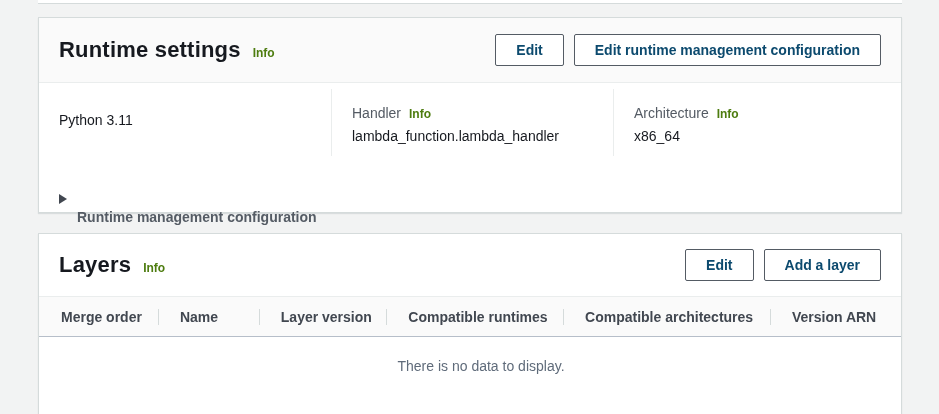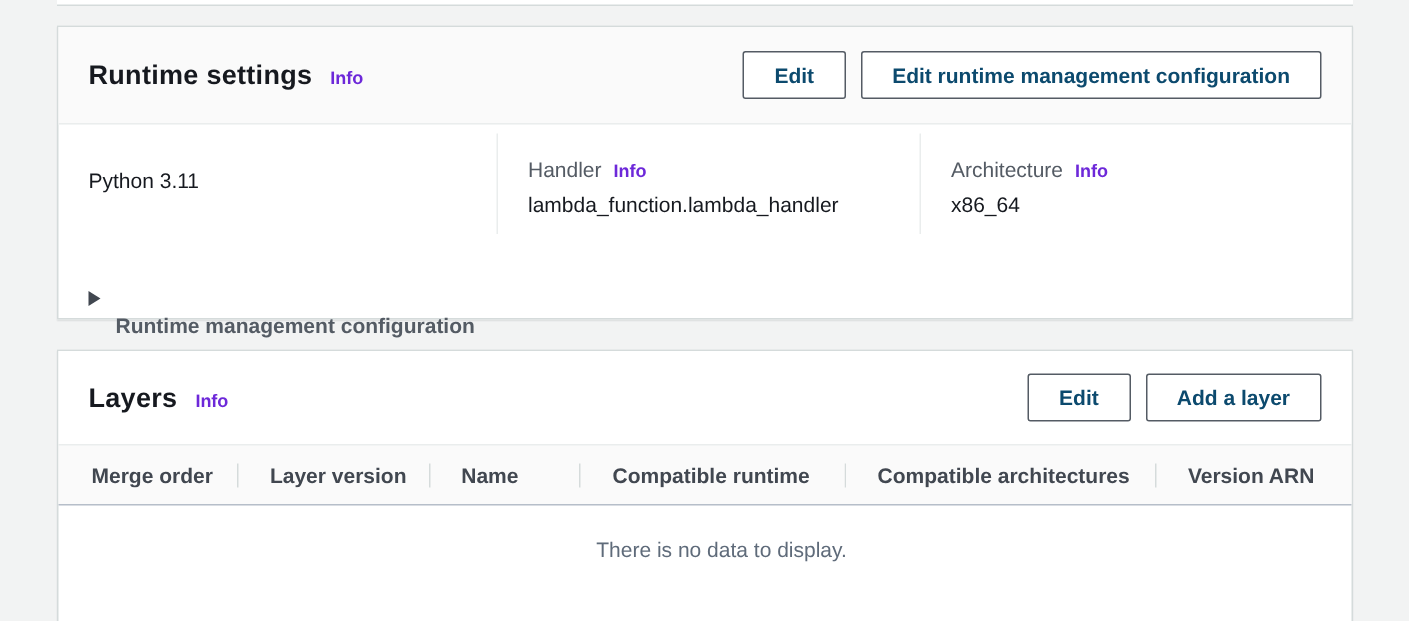--- a/index.html
+++ b/index.html
@@ -22,23 +22,23 @@
   #layers-card{top:233px;height:186px;}
 
   .card-header{
     display:flex;align-items:center;justify-content:space-between;
     padding:0 20px;height:65px;box-sizing:border-box;
   }
   #runtime-card .card-header{background:#fafafa;border-bottom:1px solid #eaeded;}
   #layers-card .card-header{height:62px;background:#ffffff;}
 
   .title-wrap{display:flex;align-items:baseline;}
-  .card-title{font-size:18px;font-weight:bold;color:#16191f;letter-spacing:.2px;}
+  .card-title{font-size:22px;font-weight:bold;color:#16191f;letter-spacing:.2px;}
   .info-link{
-    font-size:12px;font-weight:bold;color:#6d28d9;margin-left:12px;
+    font-size:12px;font-weight:bold;color:#4d7c0f;margin-left:12px;
     text-decoration:none;cursor:pointer;
   }
   .header-actions{display:flex;gap:10px;}
   .btn{
     height:32px;padding:0 20px;background:#ffffff;
     border:1px solid #545b64;border-radius:2px;
     font-size:14px;font-weight:bold;color:#0c4a6e;
     font-family:inherit;cursor:pointer;white-space:nowrap;
   }
 
@@ -134,21 +134,21 @@
       <a class="info-link">Info</a>
     </div>
     <div class="header-actions">
       <button class="btn">Edit</button>
       <button class="btn">Add a layer</button>
     </div>
   </div>
 
   <div class="table-header">
     <div class="th w1">Merge order</div>
+    <div class="th w2">Name</div>
     <div class="th w3">Layer version</div>
-    <div class="th w2">Name</div>
-    <div class="th w4">Compatible runtime</div>
+    <div class="th w4">Compatible runtimes</div>
     <div class="th w5">Compatible architectures</div>
     <div class="th w6">Version ARN</div>
   </div>
 
   <div class="empty-row">There is no data to display.</div>
 </section>
 
 </body></html>

